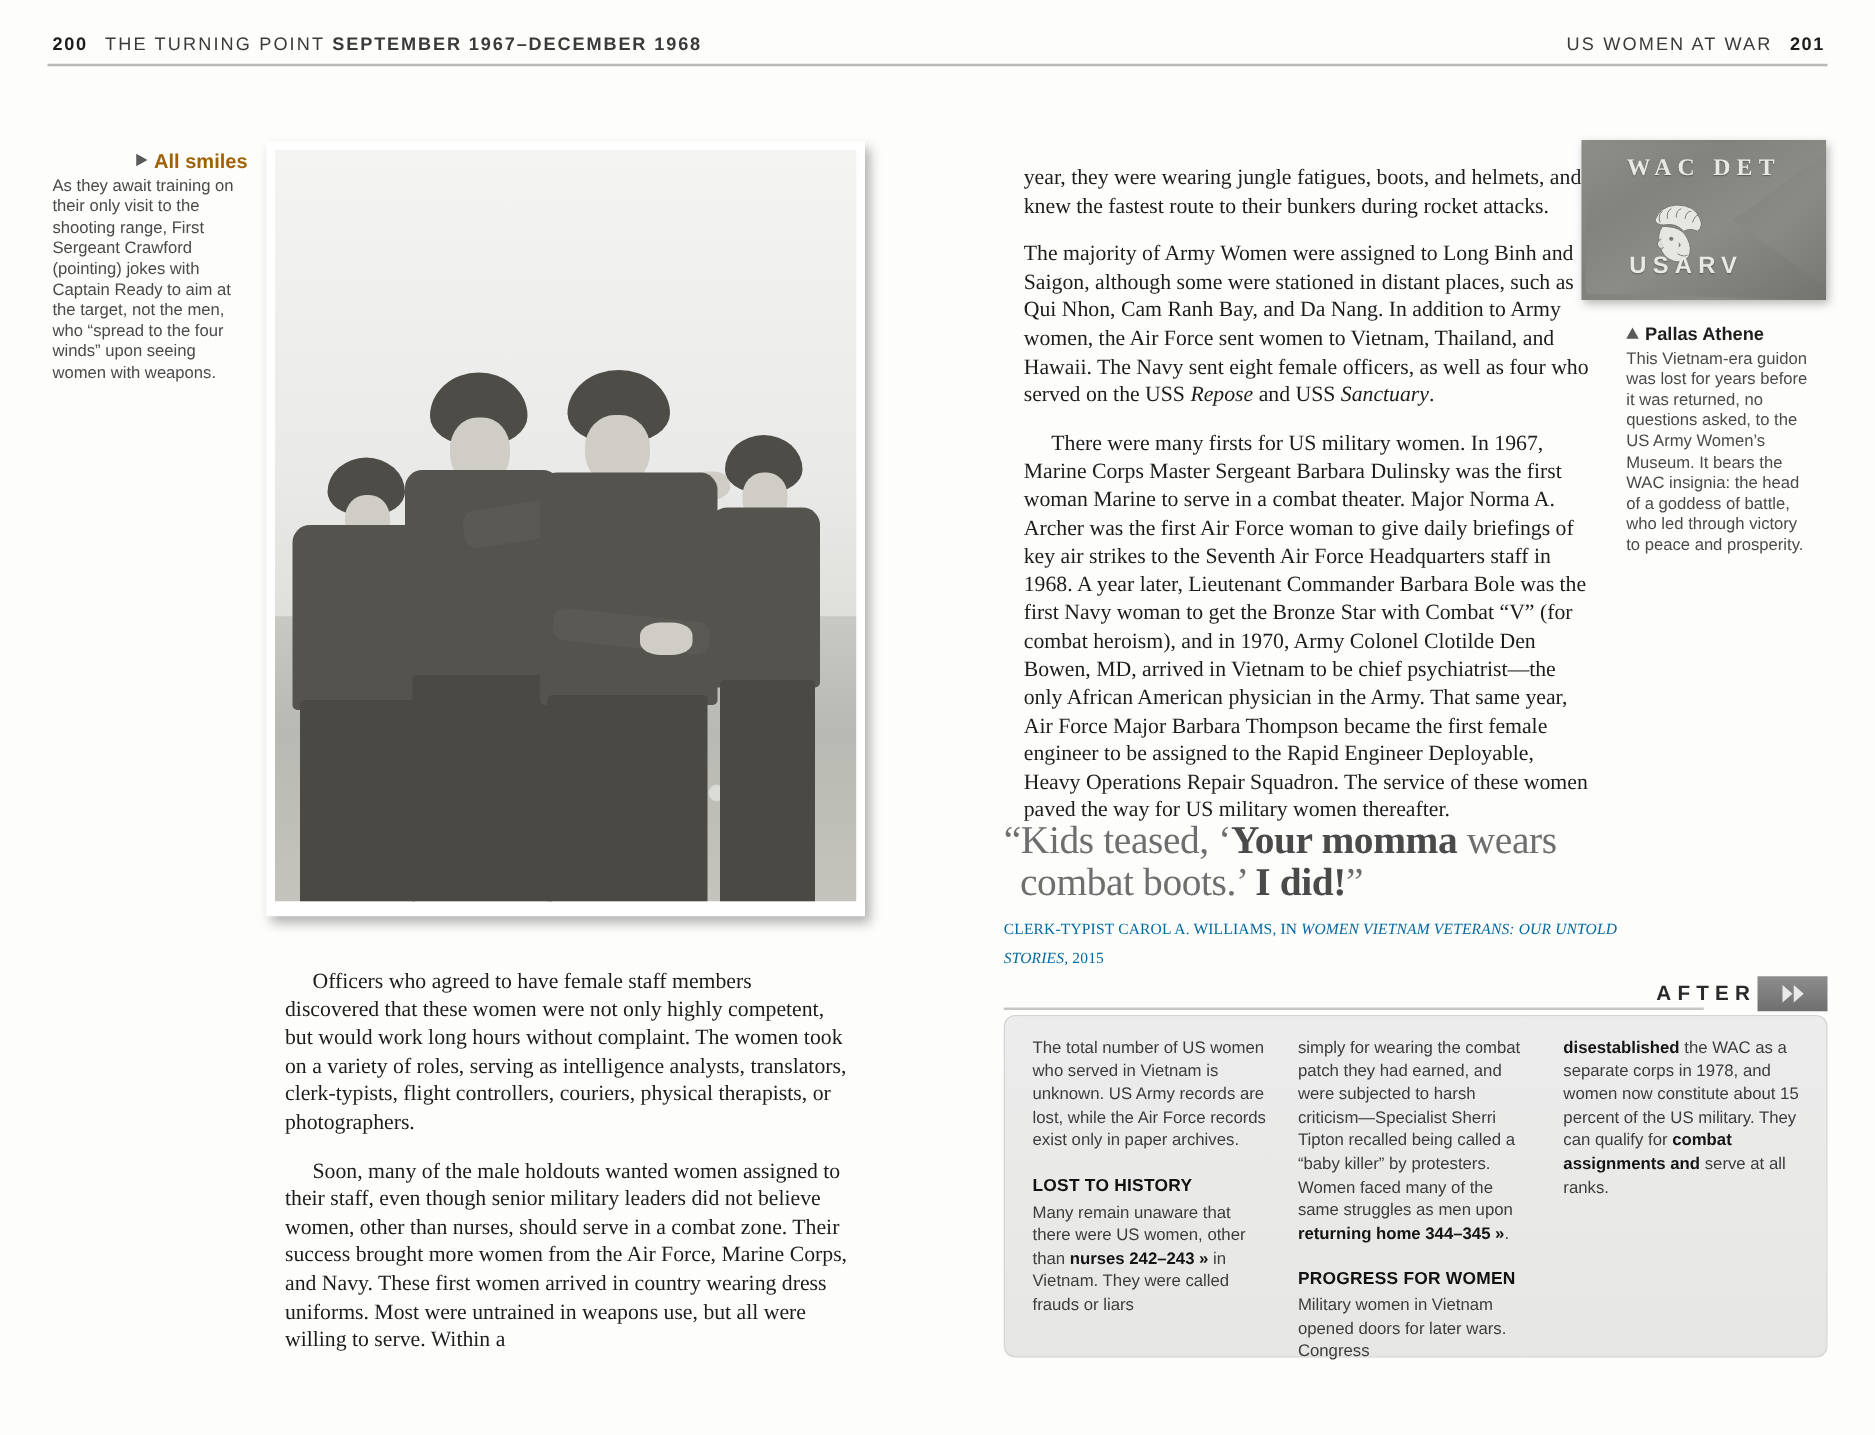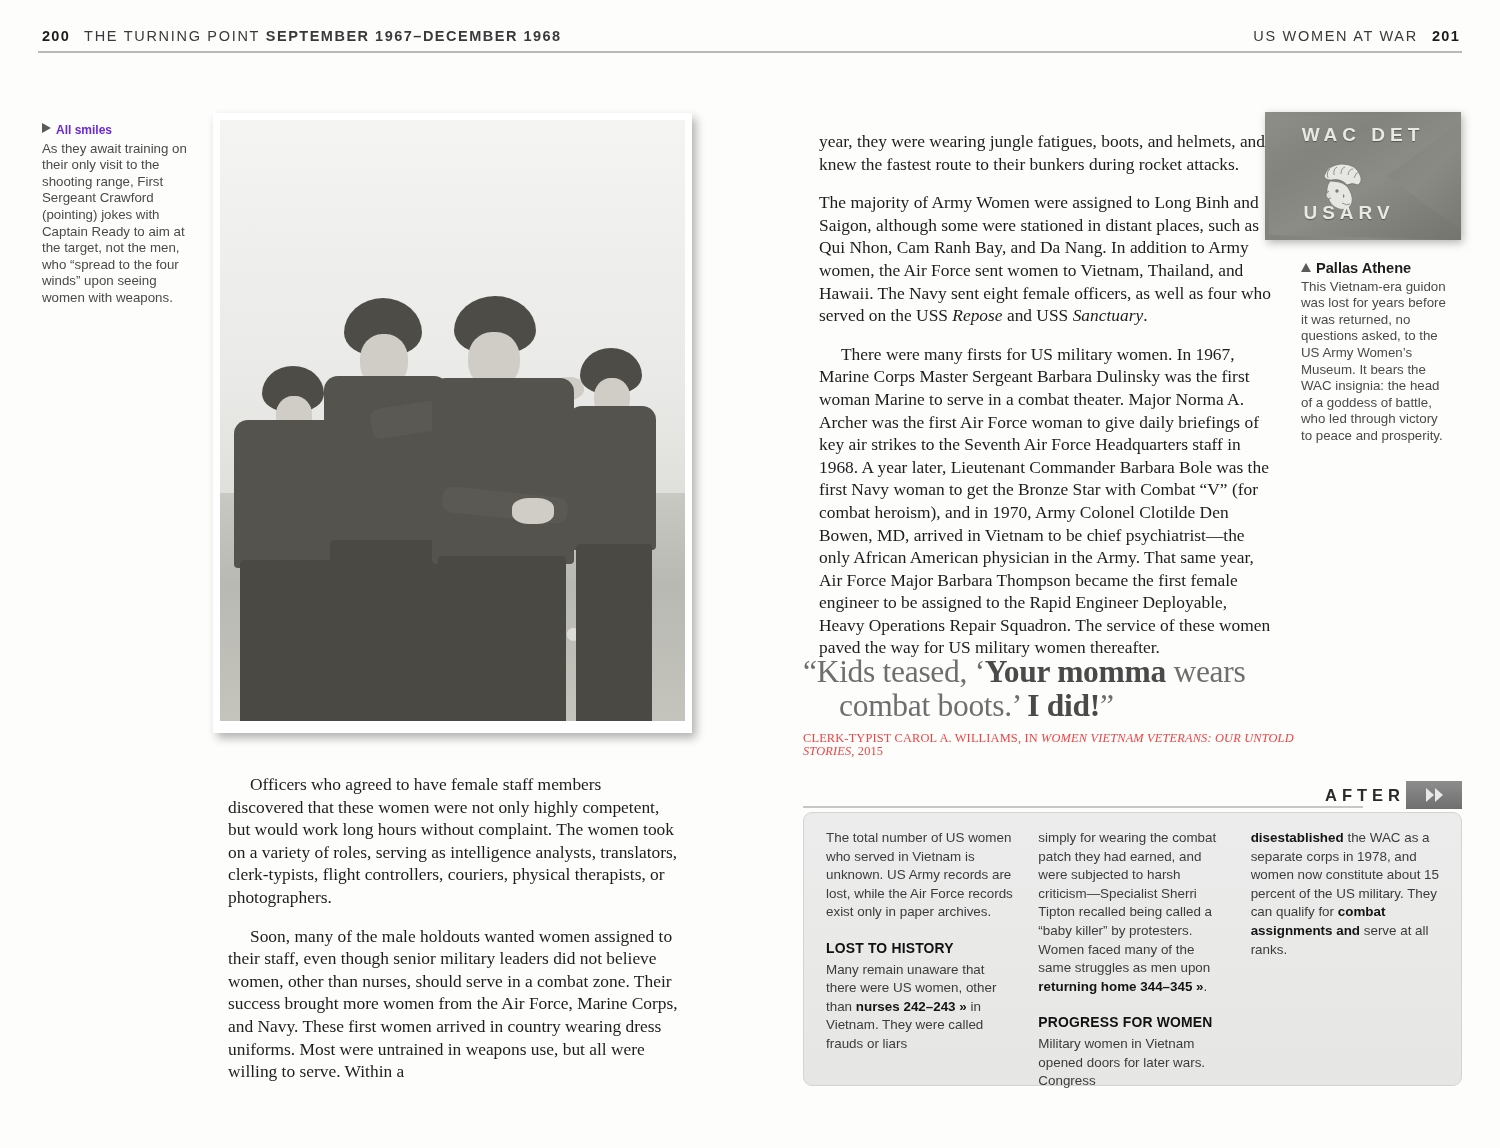--- a/index.html
+++ b/index.html
@@ -64,21 +64,21 @@
   .face{position:absolute;background:#cfcdc6;border-radius:46%;}
   .arm{position:absolute;background:#5b5954;border-radius:10px;}
   .hand{position:absolute;background:#cfcdc6;border-radius:40%;}
   .legs{position:absolute;background:#4b4944;border-radius:4px 4px 2px 2px;}
 
   .cap-left{
     position:absolute;left:42px;top:122px;width:156px;
     font-size:13.3px;line-height:16.6px;color:#4a4a4a;
   }
   .cap-left .cap-head{
-    font-weight:bold;font-size:12px;color:#6d28d9;display:block;margin-bottom:2px;
+    font-weight:bold;font-size:16px;color:#a16207;display:block;margin-bottom:2px;text-align:right;
   }
   .tri-right{
     display:inline-block;width:0;height:0;
     border-top:5.5px solid transparent;border-bottom:5.5px solid transparent;
     border-left:9px solid #5a5a5a;margin-right:5px;vertical-align:1px;
   }
   .tri-up{
     display:inline-block;width:0;height:0;
     border-left:5.5px solid transparent;border-right:5.5px solid transparent;
     border-bottom:9px solid #5a5a5a;margin-right:5px;vertical-align:1px;
@@ -112,21 +112,21 @@
   .guidon-shape{
     position:absolute;inset:0;
     background:linear-gradient(150deg,#8f8f8a 0%,#83837d 30%,#8c8c86 55%,#74746f 100%);
     clip-path:polygon(2% 4%, 100% 0%, 100% 8%, 62% 50%, 100% 92%, 100% 100%, 2% 96%);
   }
   .guidon-txt{
     position:absolute;left:0;right:0;text-align:center;
     color:#e8e8e4;font-weight:bold;letter-spacing:5px;
     font-size:19px;text-shadow:0 1px 1px rgba(0,0,0,.35);
   }
-  .guidon-top{top:12px;}
+  .guidon-top{top:12px;font-family:Liberation Serif, serif;}
   .guidon-bot{bottom:16px;padding-right:28px;}
   .athene{
     position:absolute;left:50%;top:46px;transform:translateX(-50%);
     margin-left:-22px;width:54px;height:60px;
   }
 
   .cap-guidon{
     position:absolute;left:1301px;top:260px;width:148px;
     font-size:13.3px;line-height:16.6px;color:#4a4a4a;
   }
@@ -135,23 +135,23 @@
   }
 
   
   .pullquote{position:absolute;left:803px;top:655px;width:495px;font-family:Liberation Serif, serif;}
   .pq-text{
     font-size:31.5px;line-height:34px;color:#6e6e6e;font-weight:300;
     letter-spacing:-0.3px;
   }
   .pq-text b{color:#4a4a4a;font-weight:bold;}
   .pq-mark{color:#6e6e6e;}
-  .pq-line2{display:block;margin-left:36px;}
+  .pq-line2{display:block;margin-left:13px;}
   .pq-attr{
-    margin-top:9px;font-size:12.4px;line-height:13px;color:#ef4444;
+    margin-top:9px;font-size:12.4px;line-height:23px;color:#0369a1;
     letter-spacing:0.15px;
   }
   .pq-attr i{font-style:italic;}
 
   
   .after-rule{position:absolute;left:803px;top:806px;width:560px;height:2px;background:#c7c7c7;}
   .after-label{
     position:absolute;right:95px;top:786px;
     font-size:16.5px;font-weight:bold;letter-spacing:5px;color:#2a2a2a;
   }

